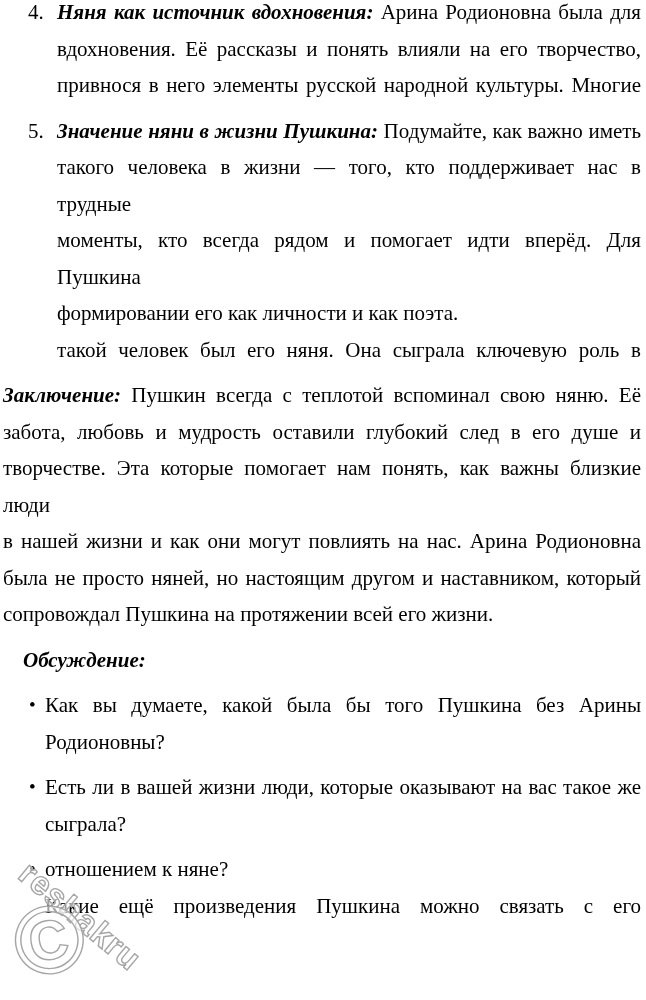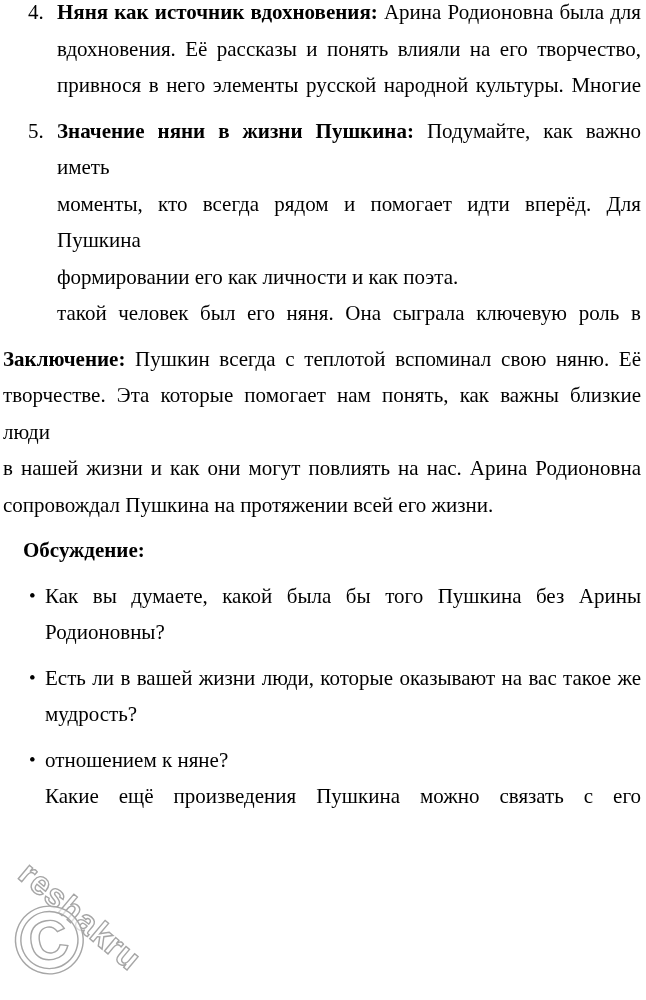--- a/index.html
+++ b/index.html
@@ -10,21 +10,21 @@
     position: relative;
     font-family: "Liberation Serif", "DejaVu Serif", serif;
     font-size: 21px;
     line-height: 36.5px;
     color: #000000;
   }
   .content { margin-top: -6px; }
   .block { margin: 0 5px 9px 3px; }
   .line { text-align: justify; text-align-last: justify; }
   .line.last { text-align-last: left; }
-  b { font-weight: bold; }
+  b { font-weight: bold; font-style: italic; }
 
   .num-item { position: relative; padding-left: 54px; }
   .num { position: absolute; left: 25px; top: 0; }
 
   .bullet-item { position: relative; padding-left: 42px; }
   .bullet { position: absolute; left: 26px; top: 0; font-size: 19px; }
 
   .heading .line { text-align-last: left; margin-left: 20px; }
 
   .wm {
@@ -58,46 +58,49 @@
   <div class="block num-item">
     <span class="num">4.</span>
     <div class="line"><b>Няня как источник вдохновения:</b><span> Арина Родионовна была для</span></div>
     <div class="line">вдохновения. Её рассказы и понять влияли на его творчество,</div>
     <div class="line">привнося в него элементы русской народной культуры. Многие</div>
   </div>
 
   <div class="block num-item">
     <span class="num">5.</span>
     <div class="line"><b>Значение няни в жизни Пушкина:</b><span> Подумайте, как важно иметь</span></div>
+    <div class="line">такого человека в жизни — того, кто поддерживает нас в трудные</div>
     <div class="line">моменты, кто всегда рядом и помогает идти вперёд. Для Пушкина</div>
     <div class="line last">формировании его как личности и как поэта.</div>
     <div class="line">такой человек был его няня. Она сыграла ключевую роль в</div>
   </div>
 
   <div class="block">
     <div class="line"><b>Заключение:</b><span> Пушкин всегда с теплотой вспоминал свою няню. Её</span></div>
+    <div class="line">забота, любовь и мудрость оставили глубокий след в его душе и</div>
     <div class="line">творчестве. Эта которые помогает нам понять, как важны близкие люди</div>
     <div class="line">в нашей жизни и как они могут повлиять на нас. Арина Родионовна</div>
+    <div class="line">была не просто няней, но настоящим другом и наставником, который</div>
     <div class="line last">сопровождал Пушкина на протяжении всей его жизни.</div>
   </div>
 
   <div class="block heading">
     <div class="line last"><b>Обсуждение:</b></div>
   </div>
 
   <div class="block bullet-item">
     <span class="bullet">•</span>
     <div class="line">Как вы думаете, какой была бы того Пушкина без Арины</div>
     <div class="line last">Родионовны?</div>
   </div>
 
   <div class="block bullet-item">
     <span class="bullet">•</span>
     <div class="line">Есть ли в вашей жизни люди, которые оказывают на вас такое же</div>
-    <div class="line last">мудрость?</div>
+    <div class="line last">сыграла?</div>
   </div>
 
   <div class="block bullet-item">
     <span class="bullet">•</span>
     <div class="line last">отношением к няне?</div>
     <div class="line">Какие ещё произведения Пушкина можно связать с его</div>
   </div>
 
 </div>
 

